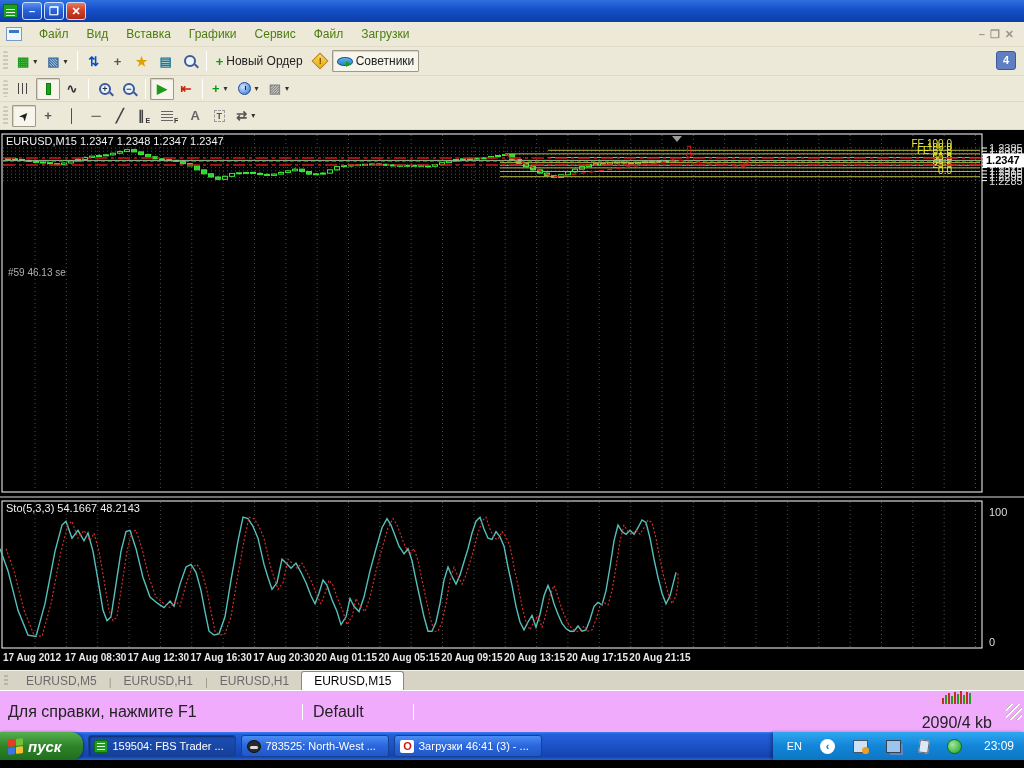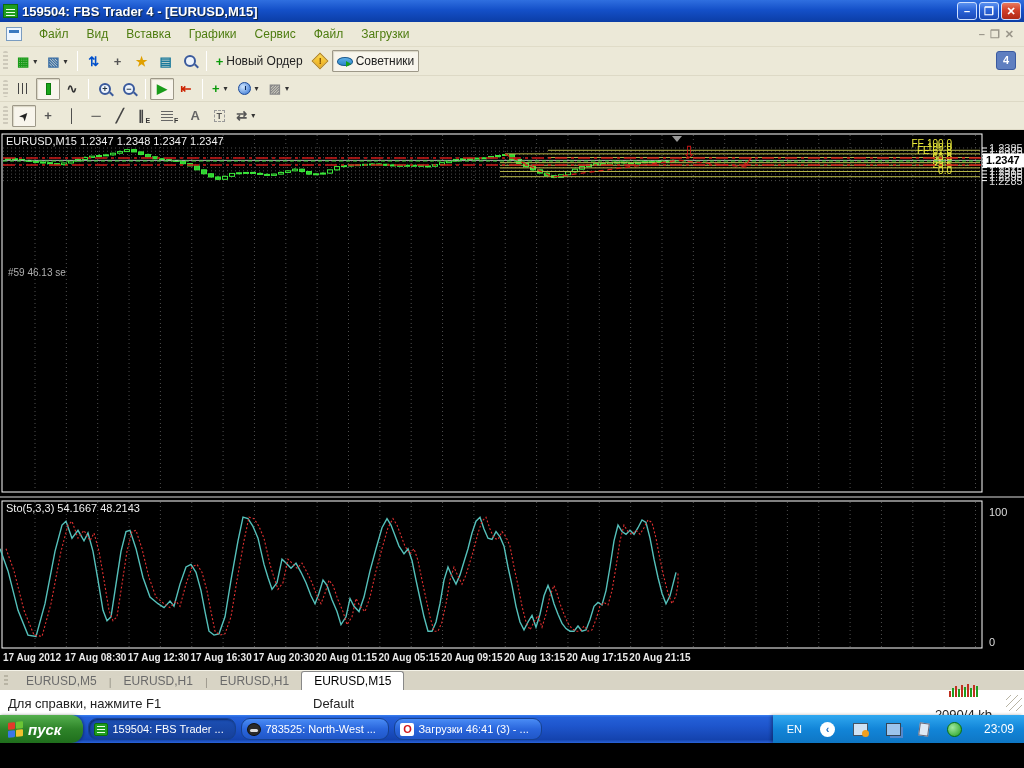--- a/index.html
+++ b/index.html
@@ -71,21 +71,21 @@
   .chartwrap svg{display:block;}
 
   
   .tabsrow{height:20px;background:#d8d4c5;display:flex;align-items:flex-end;padding:0 2px;border-top:1px solid #f4f2e8;}
   .tab{font-size:12px;color:#6a6a6a;padding:2px 12px 2px 12px;}
   .tab.active{background:#fff;border:1px solid #888;border-bottom:none;border-radius:3px 3px 0 0;color:#000;height:19px;}
   .tabsep{color:#9a968a;padding:2px 0;font-size:11px;}
   .tabgrip{width:4px;height:12px;margin:0 6px 3px 2px;background:repeating-linear-gradient(180deg,#b8b4a4 0 2px,transparent 2px 4px);}
 
   
-  .statusbar{height:25px;background:#ffffff;display:flex;align-items:center;font-size:13px;color:#222;border-top:1px solid #fff;}
+  .statusbar{height:42px;background:#f0abfc;display:flex;align-items:center;font-size:16px;color:#222;border-top:1px solid #fff;}
   .sb-sep{width:1px;height:16px;background:#c0bcac;border-right:1px solid #fff;}
   .sb-help{width:302px;padding-left:8px;}
   .sb-profile{width:110px;padding-left:10px;}
   .sb-fill{flex:1;}
   .sb-traffic{display:flex;align-items:center;gap:10px;padding-right:14px;flex-direction:column;}
   .traffic-bars{display:flex;align-items:flex-end;gap:1px;height:13px;}
   .traffic-bars i{width:2px;display:inline-block;}
   .sb-grip{width:16px;height:16px;margin-right:2px;
     background:repeating-linear-gradient(135deg,transparent 0 3px,#b8b4a4 3px 4px,#fff 4px 5px);}
 
@@ -93,21 +93,21 @@
   .taskbar{height:28px;background:linear-gradient(180deg,#3a81f3 0%,#2460d8 8%,#1e55cc 40%,#1443ae 88%,#2a63d8 100%);
     display:flex;align-items:center;}
   .startbtn{height:28px;display:flex;align-items:center;gap:5px;padding:0 22px 0 8px;
     background:linear-gradient(180deg,#55b04e,#2e8429 50%,#1f6e1c);border-radius:0 12px 12px 0;
     box-shadow:1px 0 3px rgba(0,0,0,.4);color:#fff;font:bold italic 15px "Liberation Sans",sans-serif;}
   .flag{width:15px;height:15px;display:grid;grid-template-columns:7px 7px;grid-template-rows:7px 7px;gap:1px;transform:skewY(-6deg);}
   .flag i{border-radius:1px;}
   .flag i:nth-child(1){background:#e33a2a;} .flag i:nth-child(2){background:#6bc435;}
   .flag i:nth-child(3){background:#3a76e8;} .flag i:nth-child(4){background:#f2c12e;}
   .task{width:148px;height:22px;margin-left:5px;display:flex;align-items:center;gap:4px;padding:0 5px;
-    background:linear-gradient(180deg,#4a8cf5,#2a66dc 50%,#2057c8);border:1px solid #16418f;border-radius:9px;
+    background:linear-gradient(180deg,#4a8cf5,#2a66dc 50%,#2057c8);border:1px solid #16418f;border-radius:3px;
     color:#fff;font-size:11px;white-space:nowrap;overflow:hidden;}
   .task.active{background:linear-gradient(180deg,#1c4fb4,#16409a);box-shadow:inset 1px 1px 2px #0c2a6a;}
   .task-icon{width:14px;height:13px;flex:0 0 14px;border-radius:2px;position:relative;}
   .ti-fbs{background:#1f9e1f;border:1px solid #0c6e0c;}
   .ti-fbs::after{content:"";position:absolute;left:2px;right:2px;top:2px;bottom:2px;
     background:repeating-linear-gradient(0deg,#eaffea 0 1px,transparent 1px 3px);}
   .ti-nw{background:#2a2a2a;border:1px solid #111;border-radius:50%;}
   .ti-nw::after{content:"";position:absolute;left:2px;top:5px;right:2px;height:3px;background:#ddd;border-radius:2px;}
   .ti-opera{background:#fff;border-radius:2px;color:#d1161b;font:bold 11px/13px "Liberation Sans",sans-serif;text-align:center;}
   .tray{margin-left:auto;height:28px;display:flex;align-items:center;gap:18px;padding:0 10px 0 14px;
@@ -123,21 +123,20 @@
   .ti-green{width:15px;height:15px;border-radius:50%;background:radial-gradient(circle at 35% 35%,#9fe89f,#1f9e1f);border:1px solid #0c6e0c;}
   .tray .clock{color:#fff;font-size:12px;margin-left:4px;}
 </style>
 </head>
 <body>
 
 <div class="screen">
 
   <div class="titlebar">
     <span class="app-icon"></span>
-    <span class="title-text">159504: FBS Trader 4 - [EURUSD,M15]</span>
     <span class="winbtns">
       <span class="wbtn">–</span>
       <span class="wbtn">❐</span>
       <span class="wbtn close">✕</span>
     </span>
   </div>
 
   <div class="menubar">
     <span class="child-icon"></span>
     <span id="menu-items" style="display:flex">

